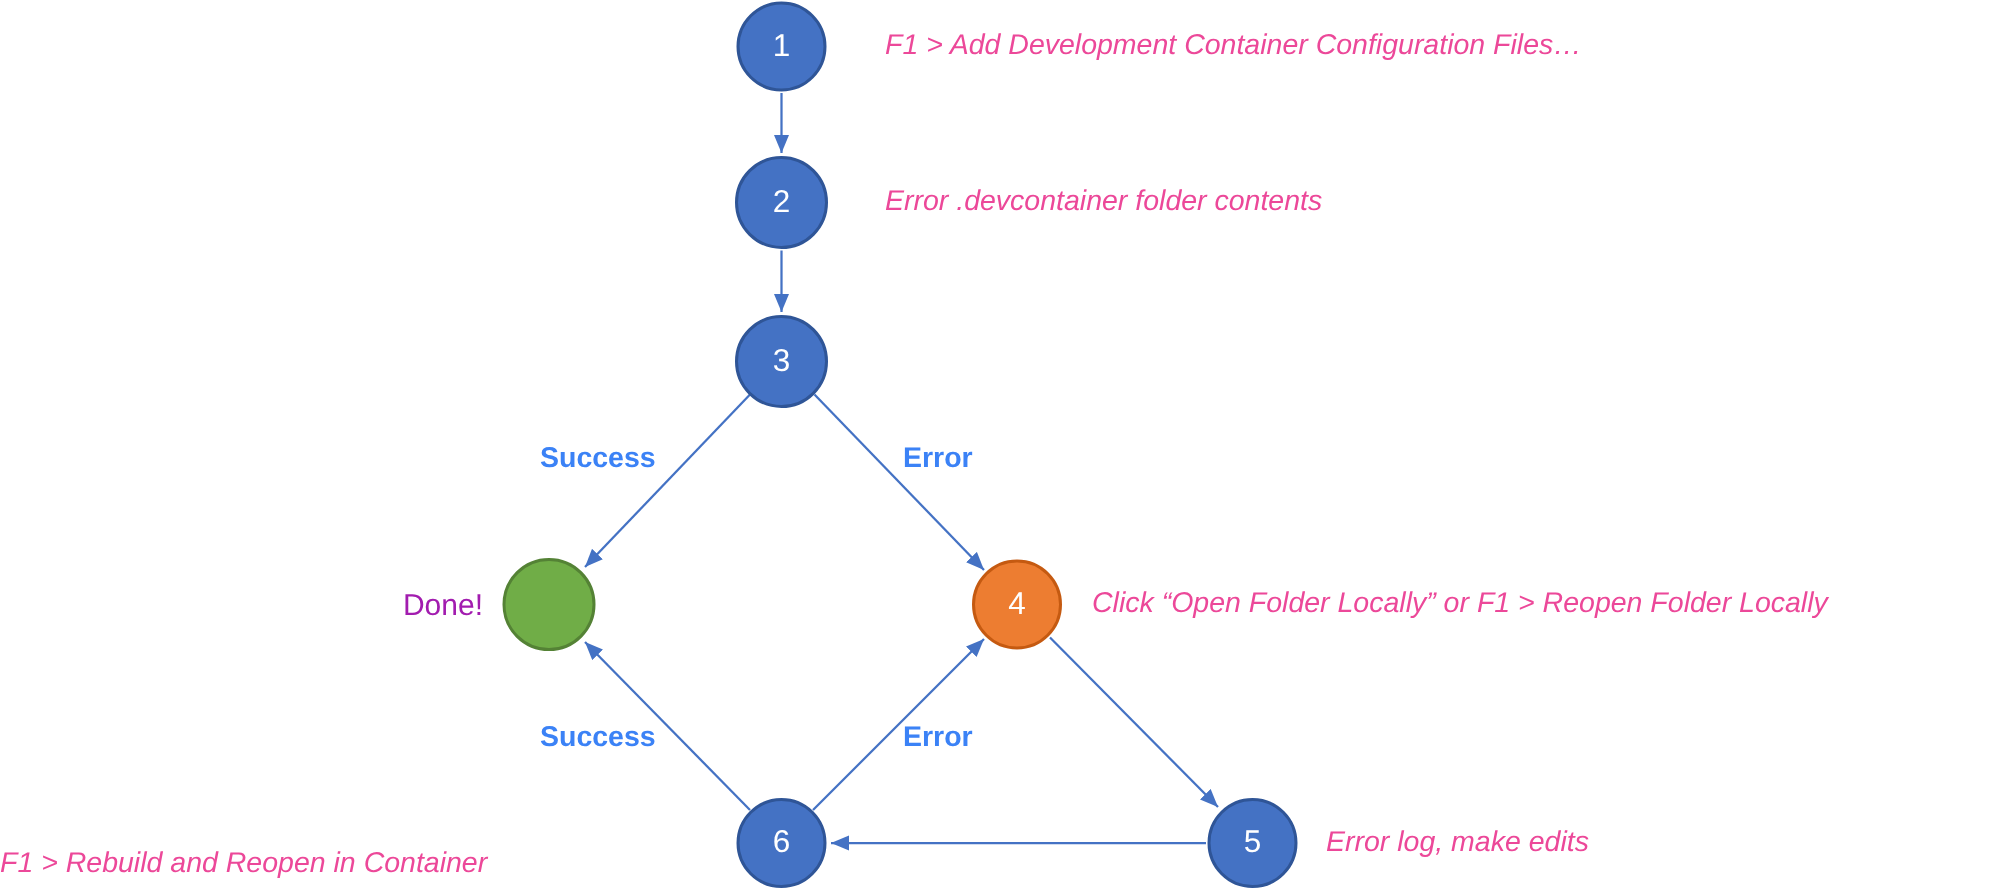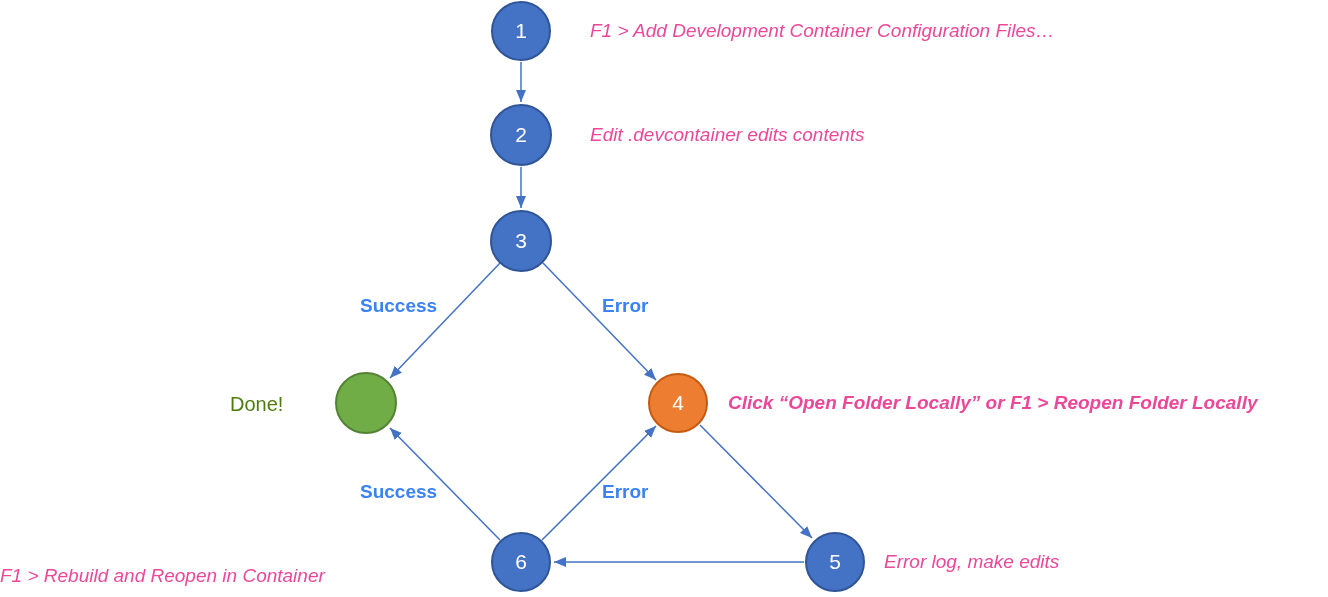--- a/index.html
+++ b/index.html
@@ -56,23 +56,23 @@
     position: absolute;
     font-weight: bold;
     font-size: 19px;
     color: #3b82f6;
     white-space: nowrap;
     line-height: 24px;
   }
   .done-label {
     position: absolute;
     font-size: 20px;
-    color: #4d7c0f;
+    color: #a21caf;
     white-space: nowrap;
-    text-align: left;
+    text-align: right;
     line-height: 26px;
   }
 </style>
 </head>
 <body>
 
 <div class="canvas">
 
   <svg class="edges-layer" width="1328" height="597" viewBox="0 0 1328 597" xmlns="http://www.w3.org/2000/svg">
     <defs>
@@ -111,24 +111,24 @@
   <div class="node blue" style="left:491px; top:532px; width:60px; height:60px;">
     <span>6</span>
   </div>
 
   <div class="node blue" style="left:805px; top:532px; width:60px; height:60px;">
     <span>5</span>
   </div>
 
   <div class="step-label" style="left:590px; top:18px;">F1 &gt; Add Development Container Configuration Files…</div>
 
-  <div class="step-label" style="left:590px; top:122px;">Edit .devcontainer edits contents</div>
+  <div class="step-label" style="left:590px; top:122px;">Error .devcontainer folder contents</div>
 
 
-  <div class="step-label" style="left:728px; top:390px;font-weight:bold;">Click “Open Folder Locally” or F1 &gt; Reopen Folder Locally</div>
+  <div class="step-label" style="left:728px; top:390px;">Click “Open Folder Locally” or F1 &gt; Reopen Folder Locally</div>
 
   <div class="step-label" style="left:884px; top:549px;">Error log, make edits</div>
 
   <div class="step-label" style="left:0px; top:550px; width:410px; text-align:left;margin-top:13px;">F1 &gt; Rebuild and Reopen in Container</div>
 
   <div class="done-label" style="left:230px; top:391px; width:92px;">Done!</div>
 
   <div class="edge-label" style="left:360px; top:294px;">Success</div>
 
   <div class="edge-label" style="left:602px; top:294px;">Error</div>

